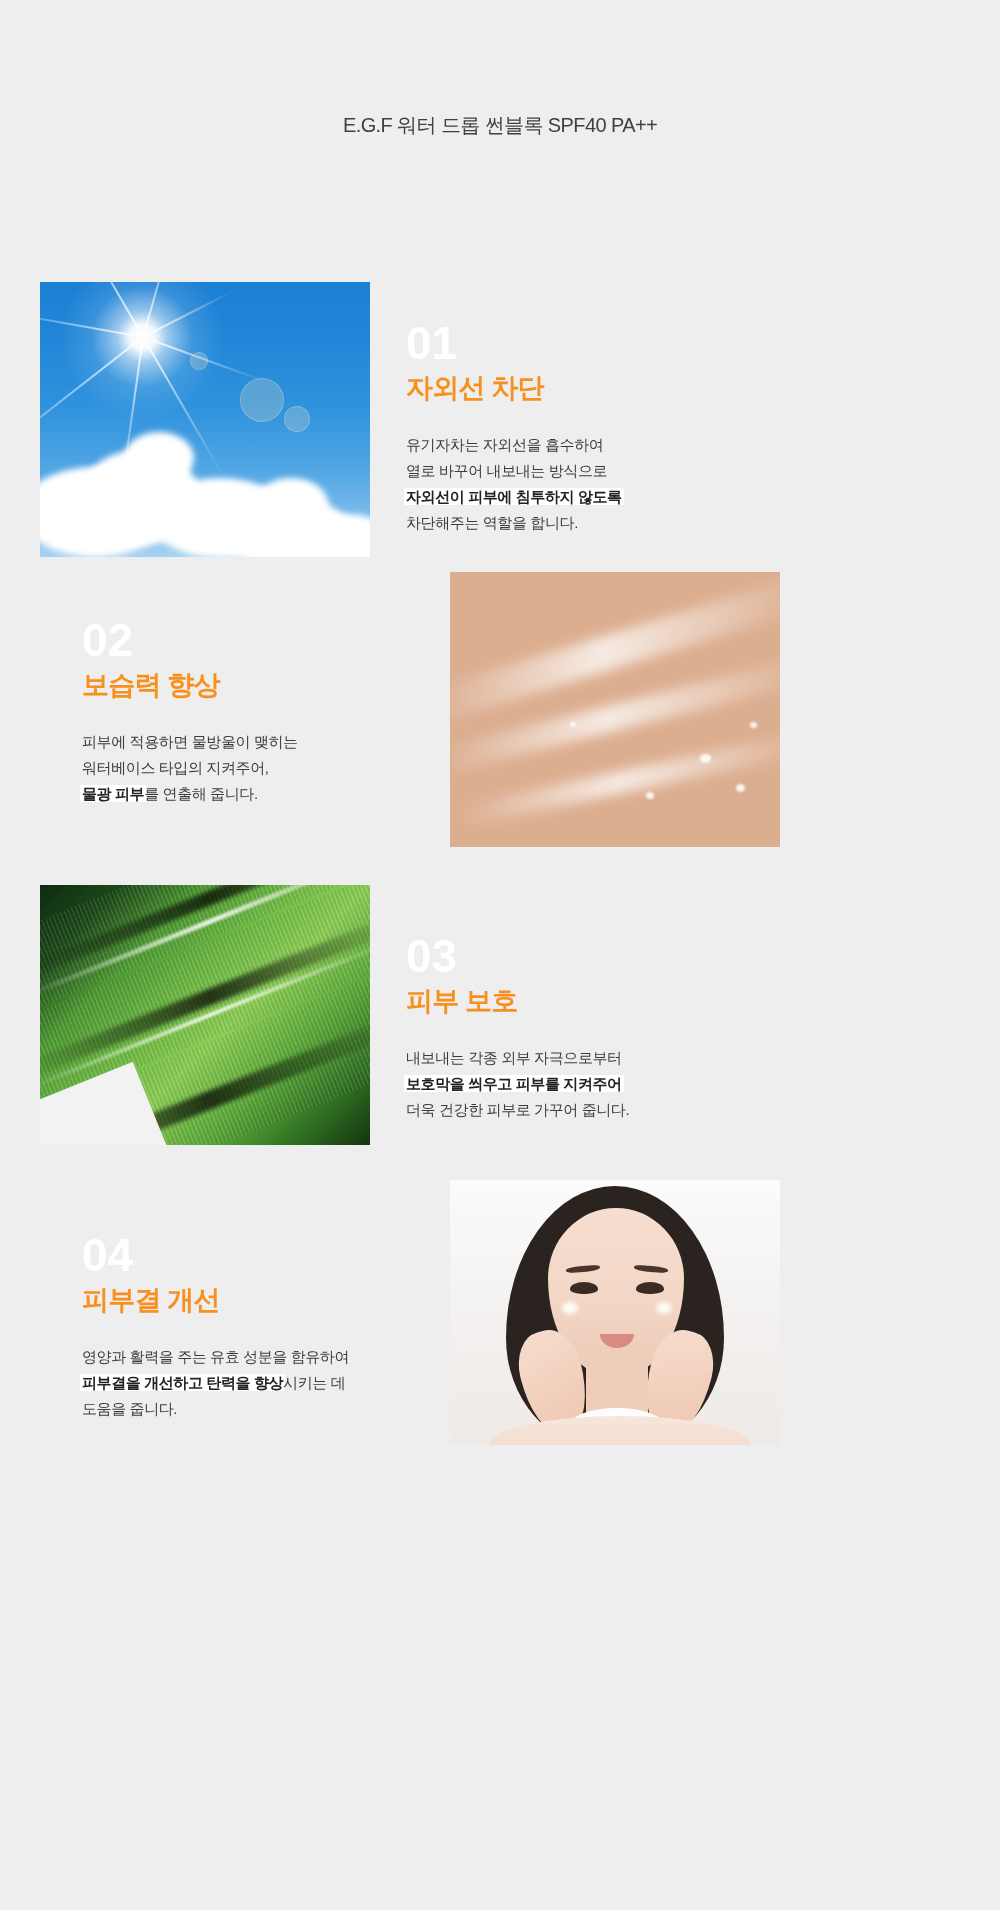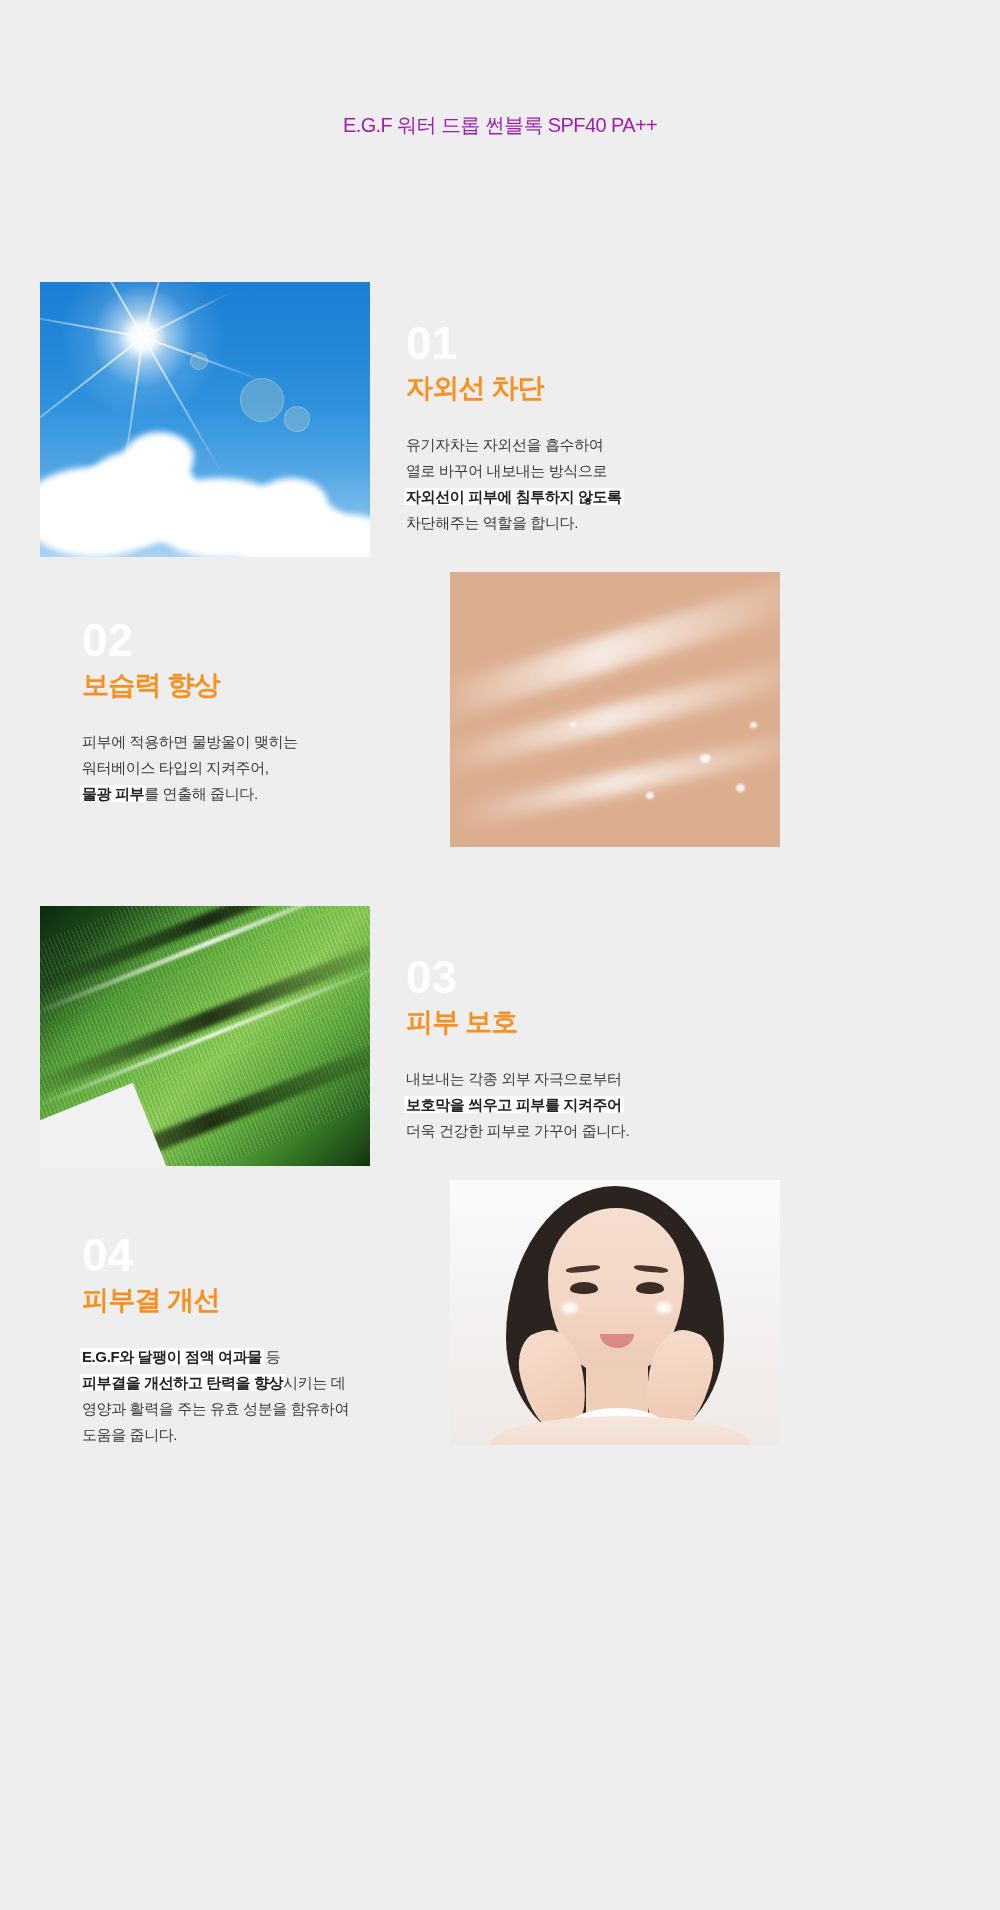--- a/index.html
+++ b/index.html
@@ -16,21 +16,21 @@
     background:#eeeeee;
     overflow:hidden;
   }
 
   
   .header { position:absolute; top:0; left:0; width:1000px; text-align:center; }
   .header-sub {
     margin-top:113px;
     font-size:20px;
     font-weight:400;
-    color:#a21caf;
+    color:#404040;
     letter-spacing:-0.6px;
     line-height:1.2;
   }
   .header-title {
     margin-top:14px;
     font-size:52px;
     font-weight:900;
     color:#f7901e;
     letter-spacing:-1px;
     line-height:1.15;
@@ -244,21 +244,21 @@
       <div class="num">02</div>
       <div class="head">보습력 향상</div>
       <div class="body">
         <span class="line"><span>피부에 적용하면 물방울이 맺히는</span></span>
         <span class="line"><span>워터베이스 타입의 지켜주어,</span></span>
         <span class="line"><b>물광 피부</b><span>를 연출해 줍니다.</span></span>
       </div>
     </div>
   </div>
 
-  <div class="section" style="top:906px;height:285px;">
+  <div class="section" style="top:885px;height:285px;">
     <div class="photo leaf" style="left:40px;top:0;width:330px;height:260px;">
       <div class="photo-inner">
         <div class="blade" style="left:-40px;top:-30px;width:420px;height:80px;transform:rotate(-22deg);"></div>
         <div class="blade" style="left:-40px;top:60px;width:420px;height:90px;transform:rotate(-22deg);"></div>
         <div class="blade" style="left:-40px;top:160px;width:420px;height:100px;transform:rotate(-22deg);"></div>
         <div class="vein-sheen" style="left:-30px;top:34px;width:400px;height:5px;transform:rotate(-22deg);"></div>
         <div class="vein-sheen" style="left:-30px;top:128px;width:400px;height:4px;transform:rotate(-22deg);"></div>
         <div class="shadowband" style="left:-30px;top:6px;width:400px;height:14px;transform:rotate(-22deg);"></div>
         <div class="shadowband" style="left:-30px;top:104px;width:400px;height:16px;transform:rotate(-22deg);"></div>
         <div class="shadowband" style="left:-30px;top:206px;width:400px;height:18px;transform:rotate(-22deg);"></div>
@@ -294,21 +294,20 @@
         <div class="hand" style="left:198px;top:150px;width:62px;height:100px;transform:rotate(14deg);"></div>
         <div class="top" style="left:112px;top:228px;width:110px;height:46px;"></div>
         <div class="shoulder" style="left:40px;top:236px;width:260px;height:40px;"></div>
       </div>
     </div>
 
     <div class="textblock" style="left:82px;top:52px;width:360px;">
       <div class="num">04</div>
       <div class="head">피부결 개선</div>
       <div class="body">
-        <span class="line"><b>E.G.F와 달팽이 점액 여과물</b><span> 등</span></span>
+        <span class="line"><span>영양과 활력을 주는 유효 성분을 함유하여</span></span>
         <span class="line"><b>피부결을 개선하고 탄력을 향상</b><span>시키는 데</span></span>
-        <span class="line"><span>영양과 활력을 주는 유효 성분을 함유하여</span></span>
         <span class="line"><span>도움을 줍니다.</span></span>
       </div>
     </div>
   </div>
 
 </div>
 
 </body></html>

